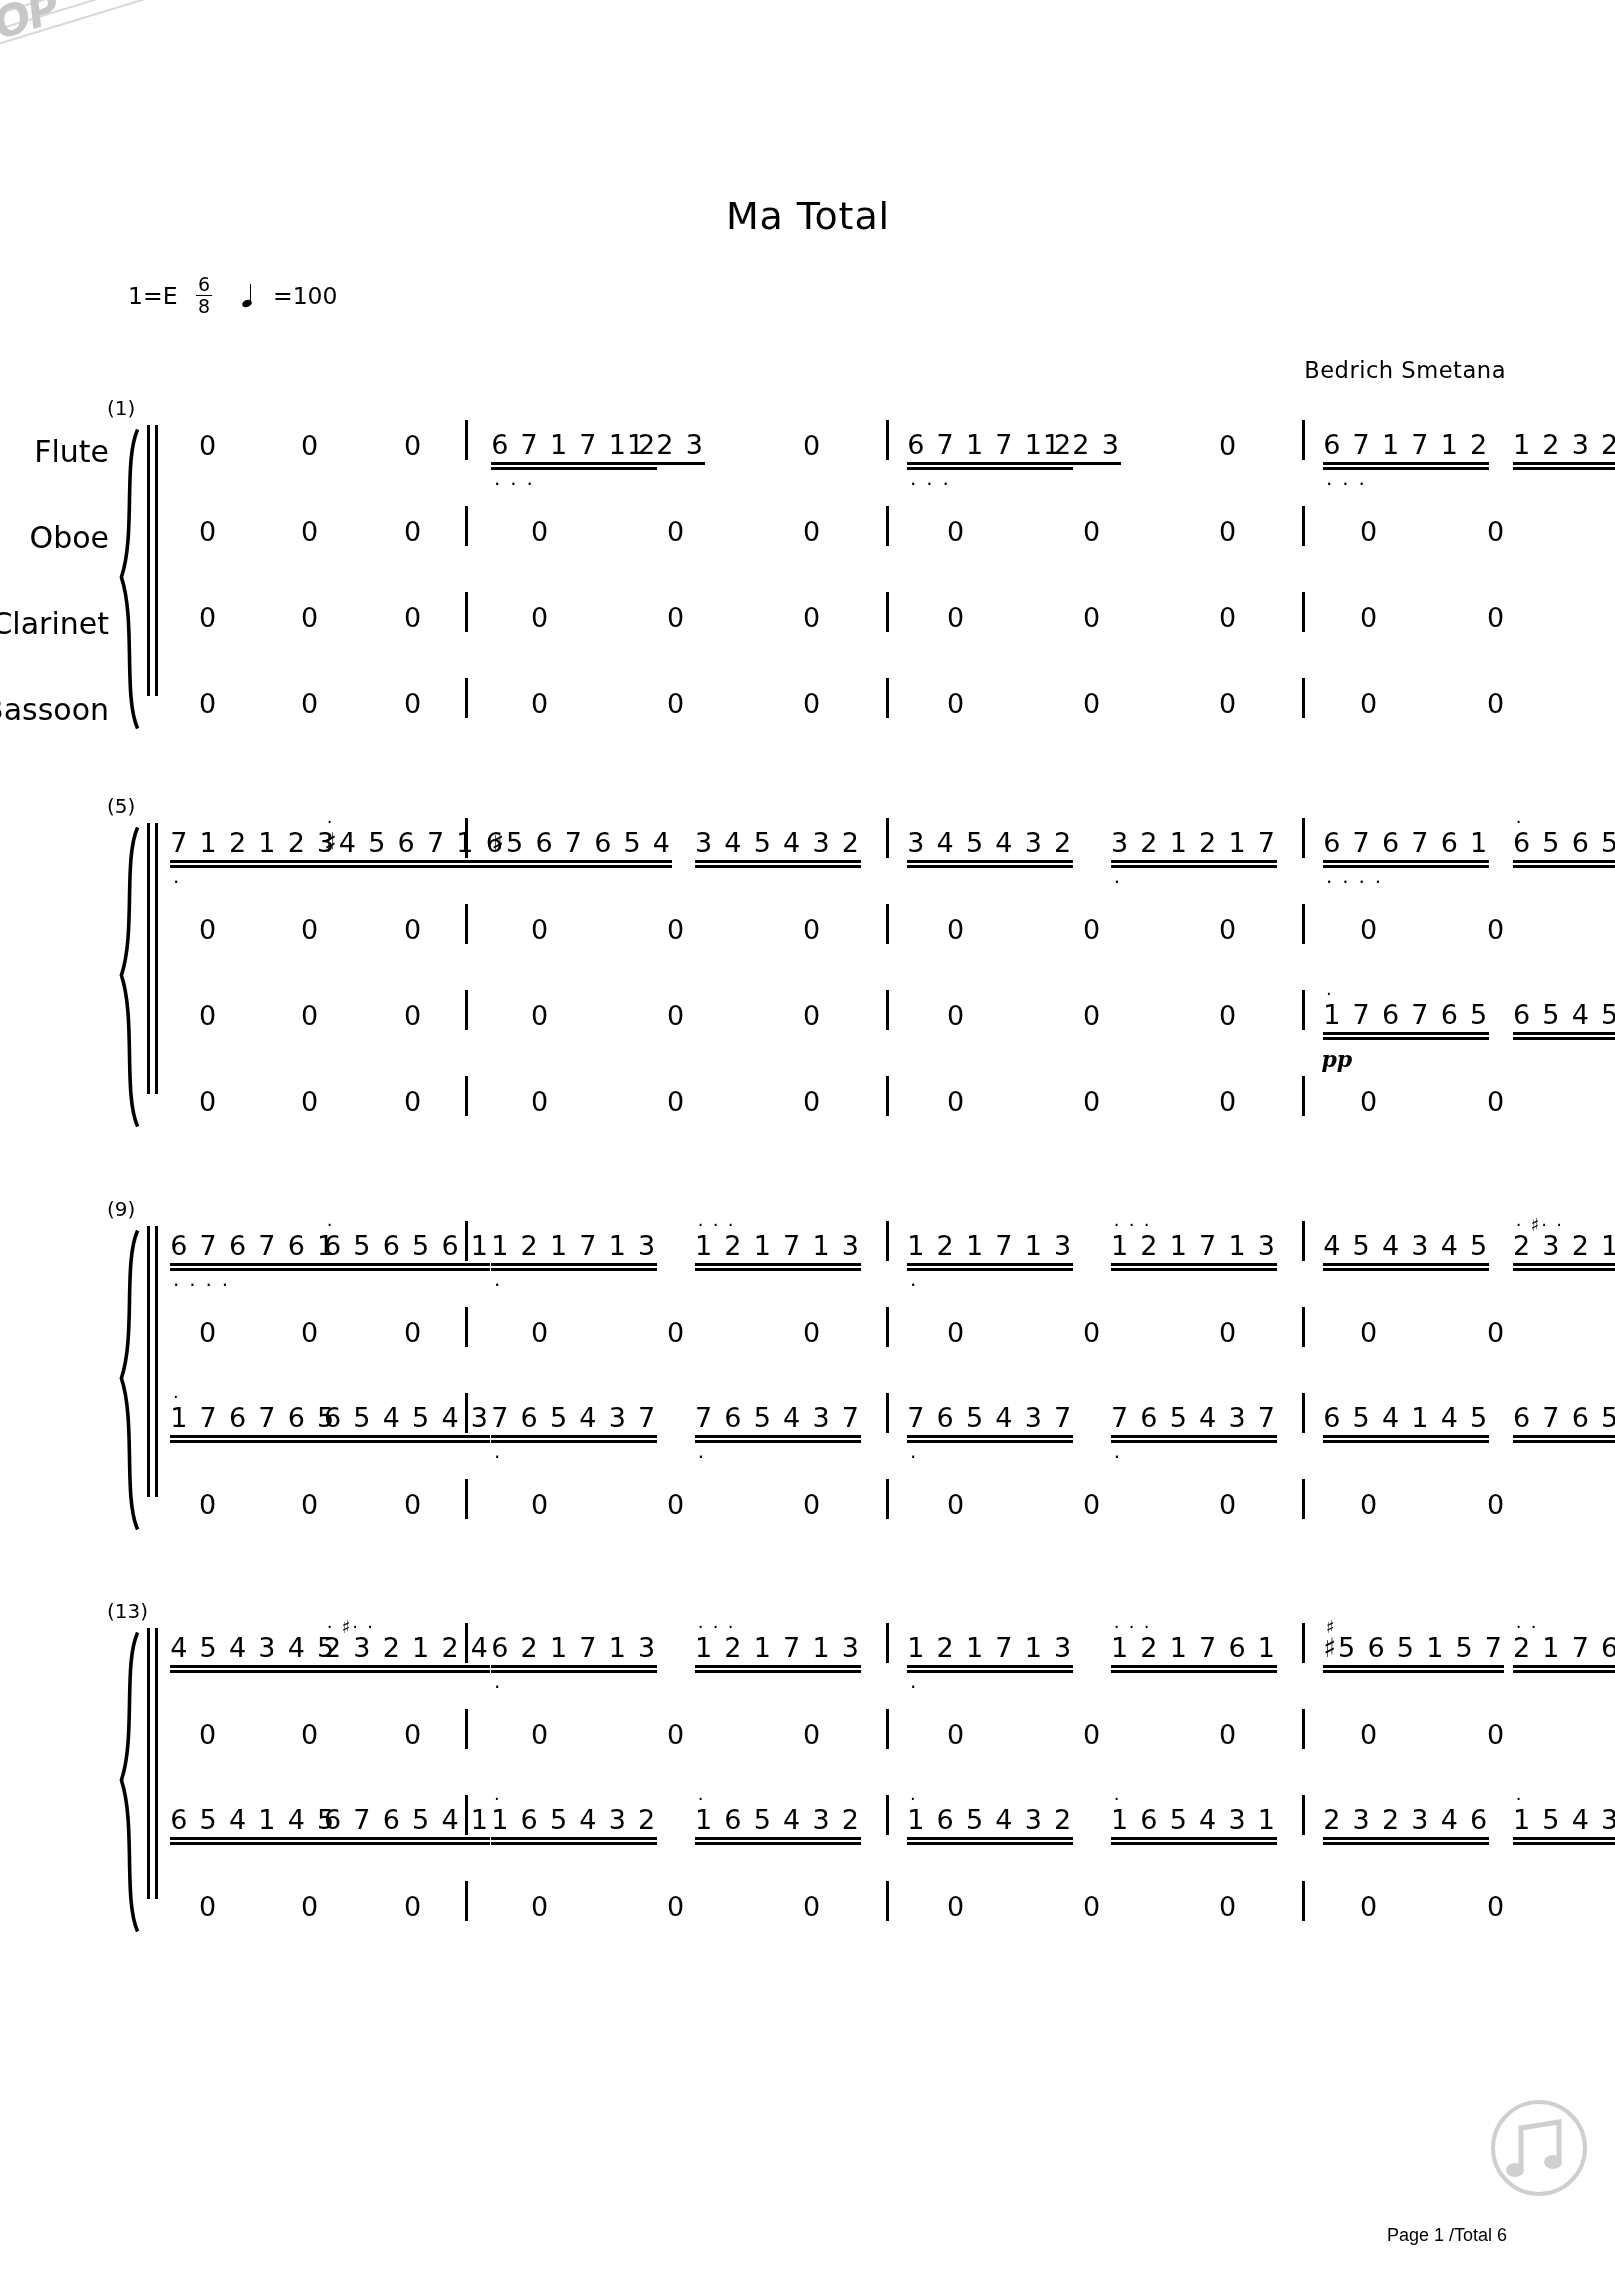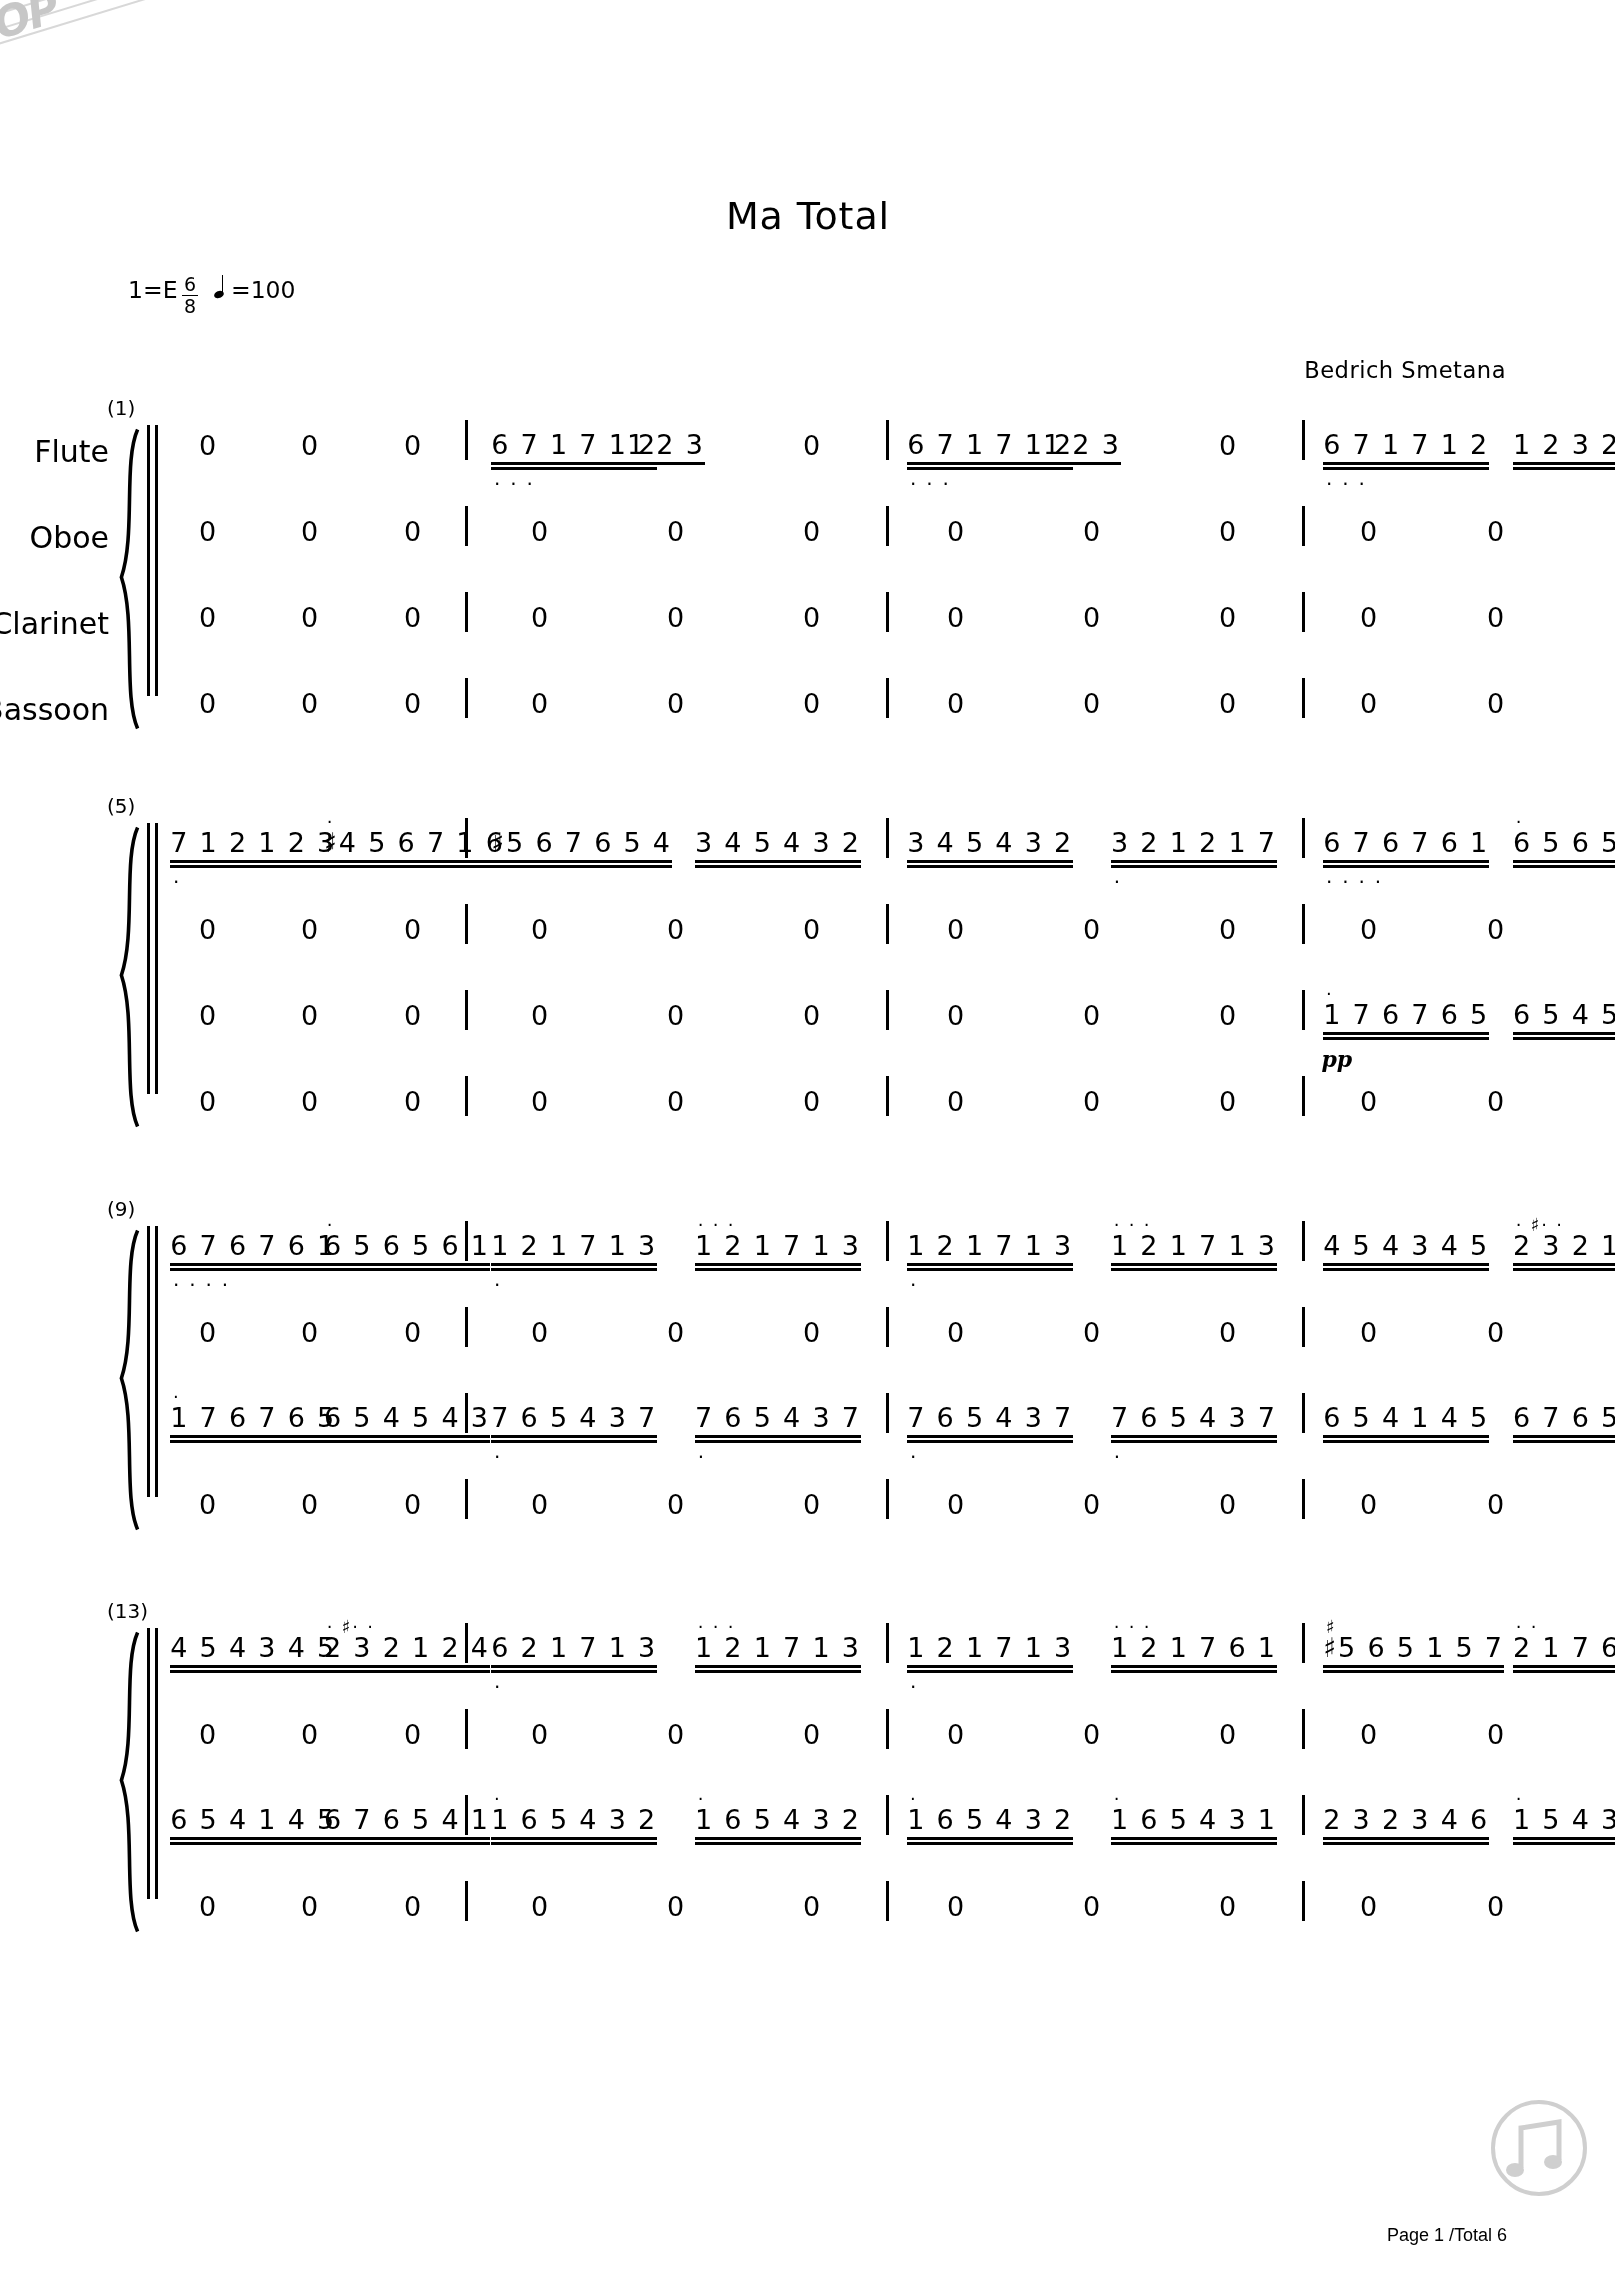--- a/index.html
+++ b/index.html
@@ -106,21 +106,22 @@
     font-family: "DejaVu Sans", sans-serif;
     letter-spacing: 0.9px;
   }
   .keytempo {
     position: absolute;
     left: 128px;
     top: 276px;
     font-size: 23.5px;
     font-family: "DejaVu Sans", sans-serif;
     display: flex;
-    gap: 2px;
+    align-items: center;
+    gap: 16px;
   }
   .frac {
     display: inline-flex;
     flex-direction: column;
     align-items: center;
     line-height: 1;
     font-size: 19px;
     margin: 0 2.7px;
     position: relative;
     top: -0.9px;

